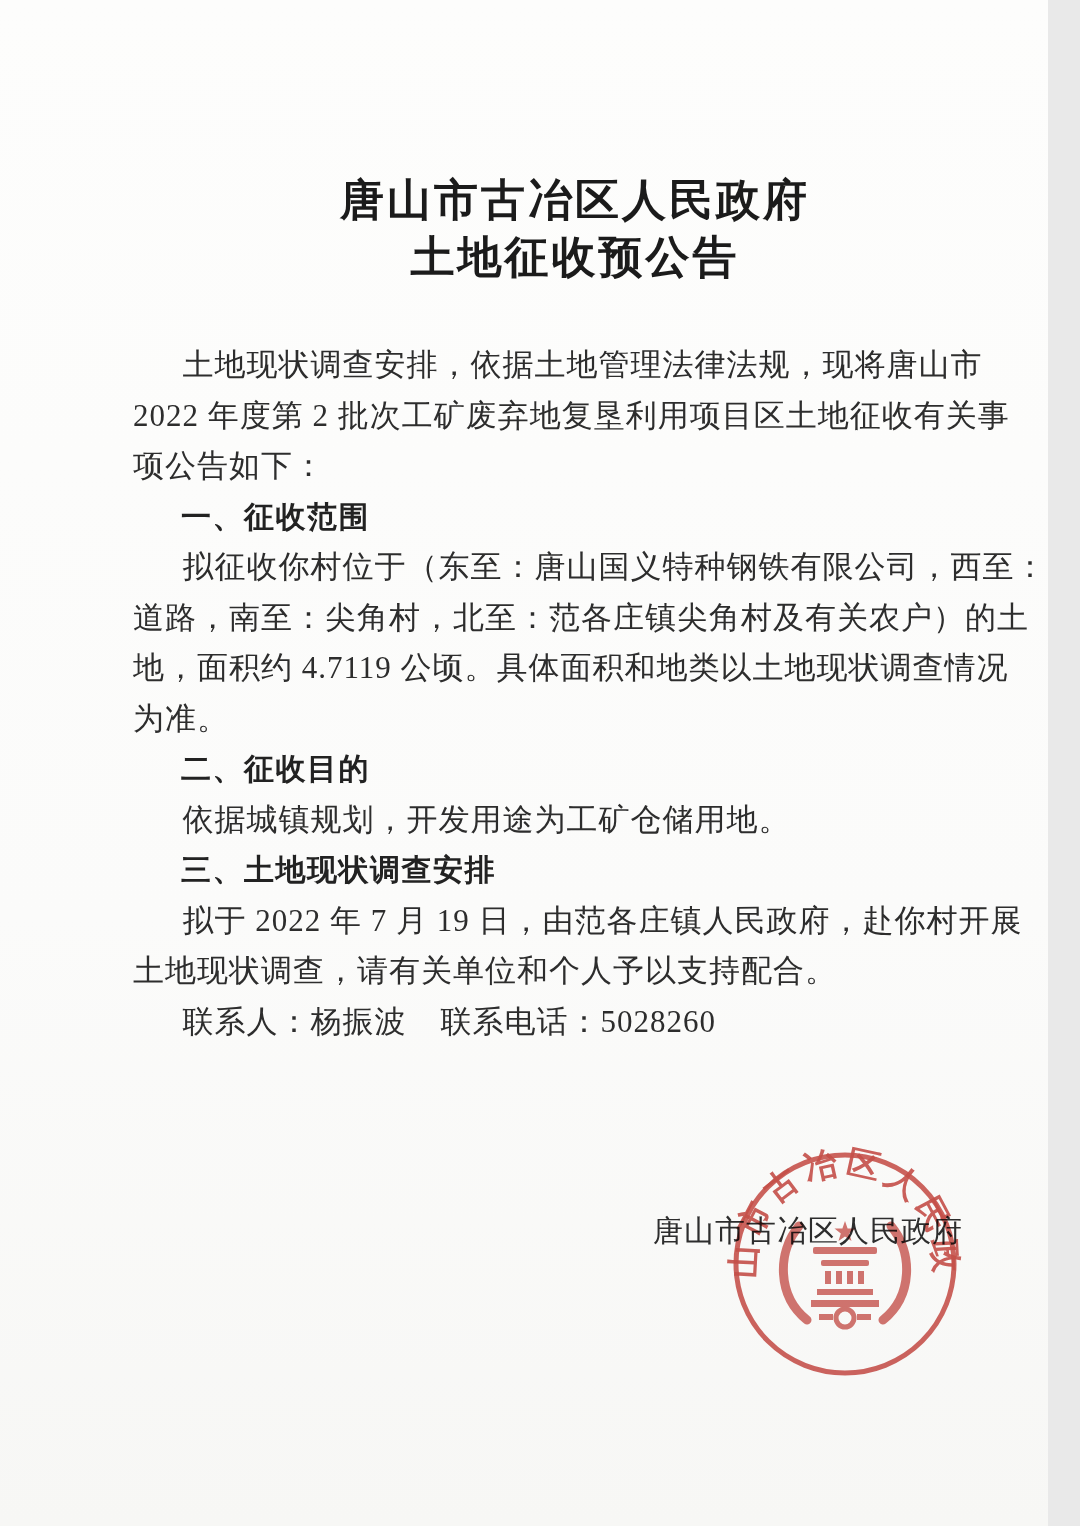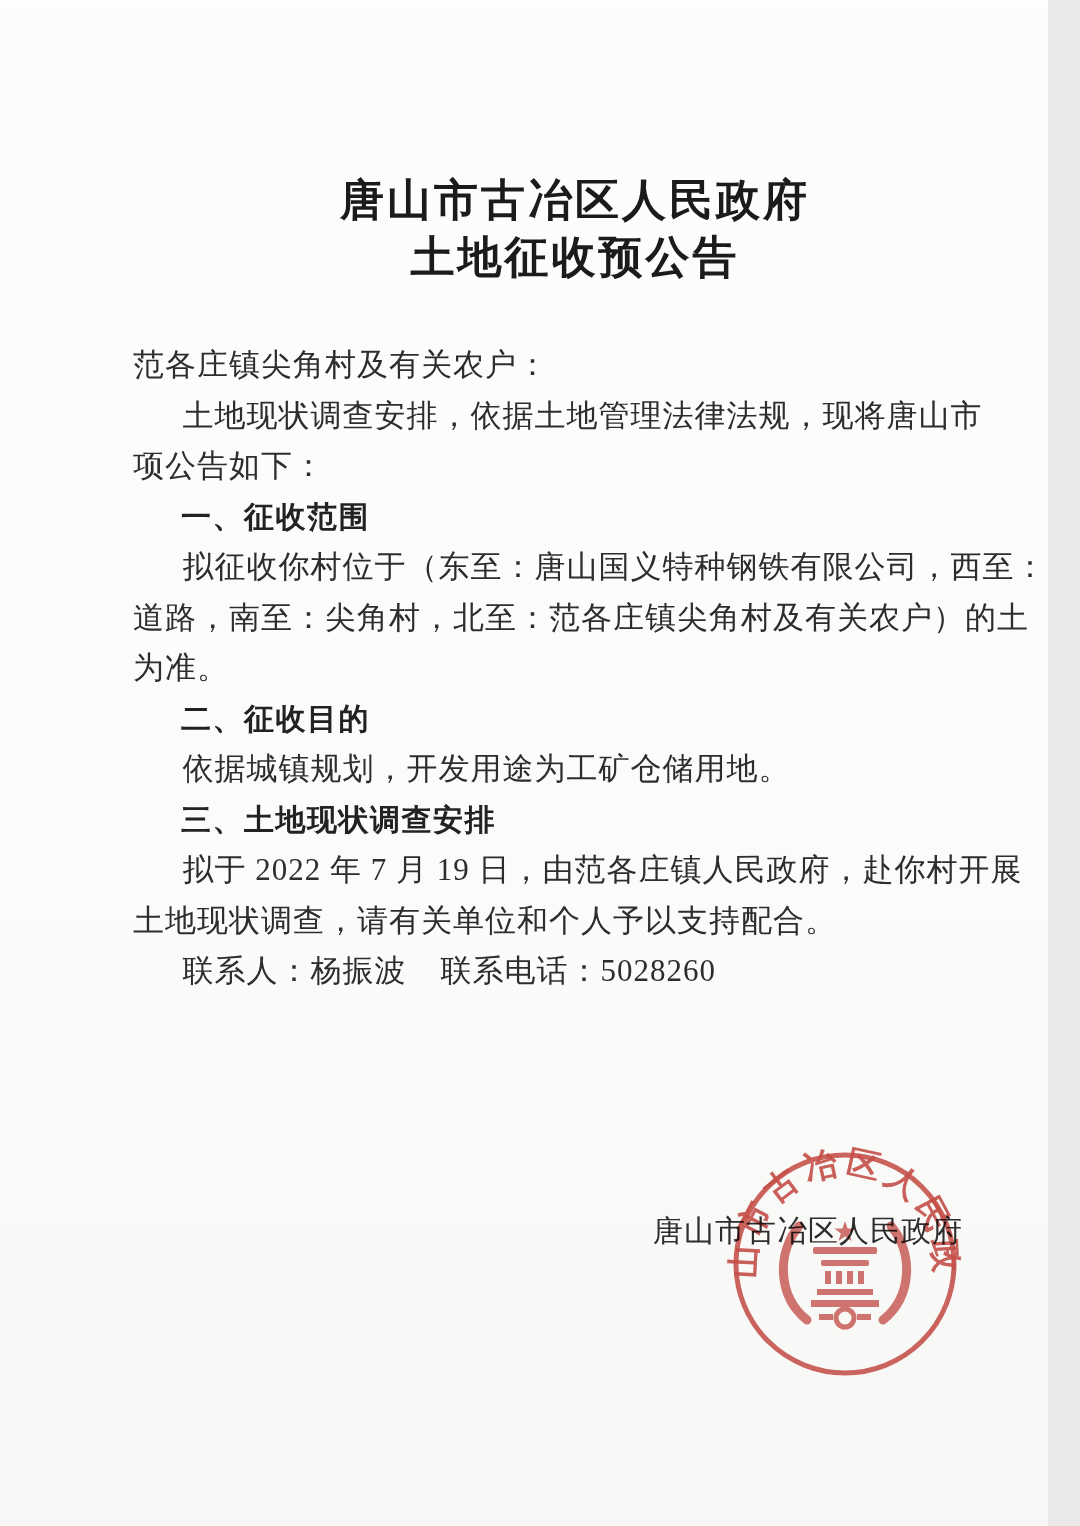--- a/index.html
+++ b/index.html
@@ -68,31 +68,32 @@
 
 <div class="page">
 
   <main class="doc">
 
     <header class="title">
       <div class="title-line">唐山市古冶区人民政府</div>
       <div class="title-line">土地征收预公告</div>
     </header>
 
-    <div class="line">范各庄镇尖角村及有关农户：</div>
 
     <div class="para indent-first">
         <div>土地现状调查安排，依据土地管理法律法规，现将唐山市</div>
+        <div>2022 年度第 2 批次工矿废弃地复垦利用项目区土地征收有关事</div>
         <div>项公告如下：</div>
       </div>
 
     <div class="line heading indented">一、征收范围</div>
     <div class="para indent-first">
         <div>拟征收你村位于（东至：唐山国义特种钢铁有限公司，西至：</div>
         <div>道路，南至：尖角村，北至：范各庄镇尖角村及有关农户）的土</div>
+        <div>地，面积约 4.7119 公顷。具体面积和地类以土地现状调查情况</div>
         <div>为准。</div>
       </div>
 
     <div class="line heading indented">二、征收目的</div>
     <div class="para indent-first">
         <div>依据城镇规划，开发用途为工矿仓储用地。</div>
       </div>
 
     <div class="line heading indented">三、土地现状调查安排</div>
     <div class="para indent-first">

